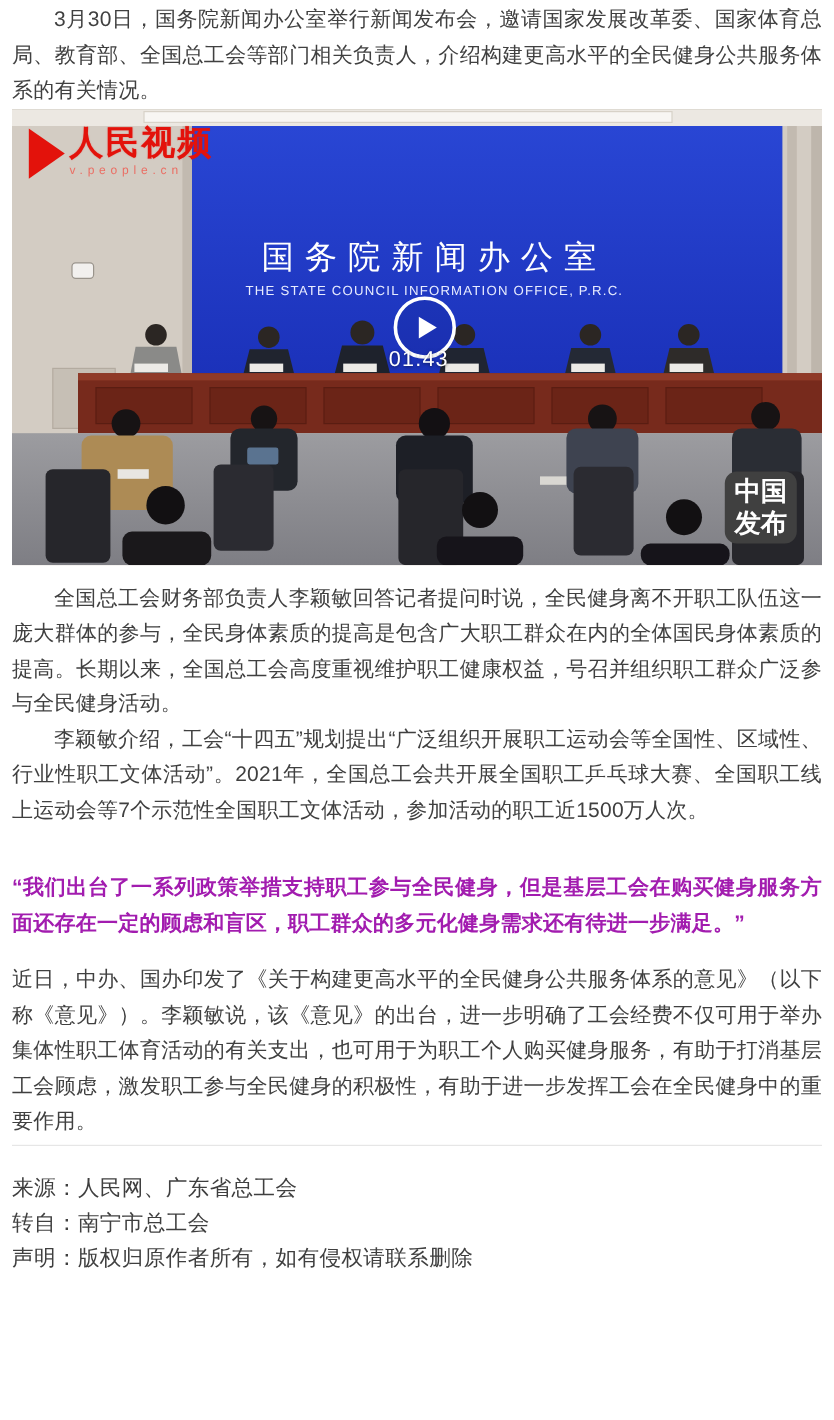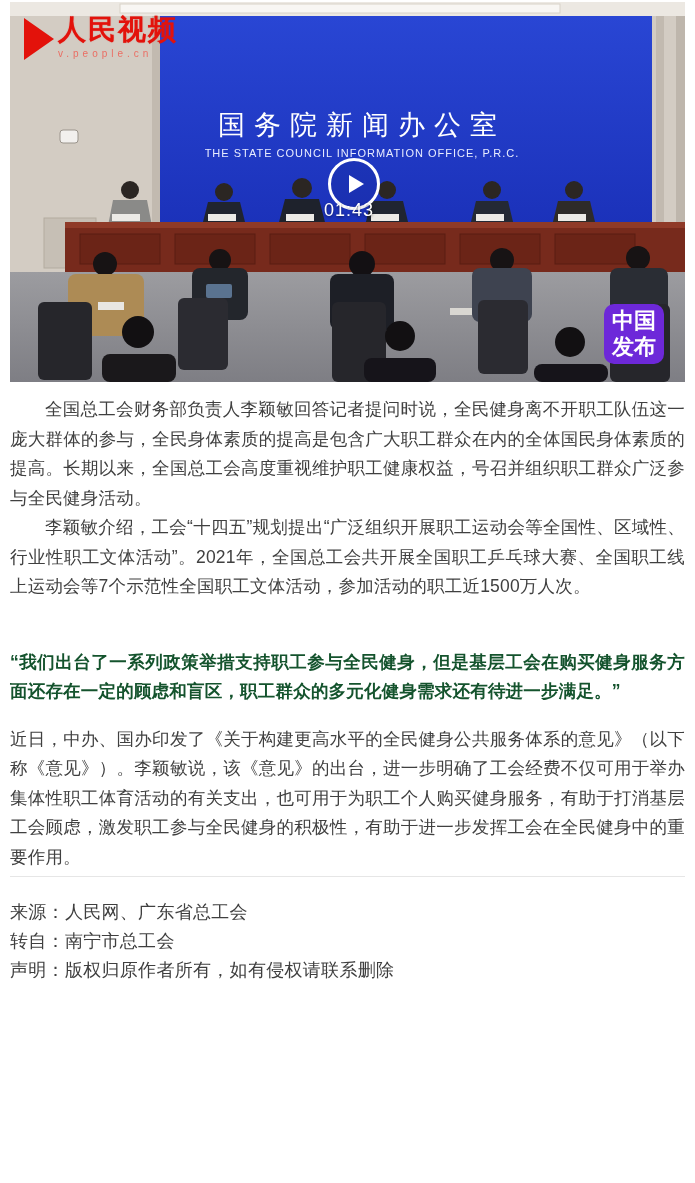--- a/index.html
+++ b/index.html
@@ -10,21 +10,21 @@
     color:#404040;
   }
   .article { padding:2px 10px 0 10px; }
   .article p {
     margin:0; font-size:17.5px; line-height:29.5px;
     letter-spacing:0.2px; text-align:justify; color:#404040;
   }
   p.indent { text-indent:2em; }
   p.p2 { margin-top:13px; }
   p.p3 { }
-  p.quote { margin-top:46px; font-weight:bold; color:#14532d; }
+  p.quote { margin-top:35px; font-weight:bold; color:#a21caf; }
   p.p4 { margin-top:18px; }
   p.p5 { margin-top:30px; }
   .hl { font-weight:bold; color:#1c80b4; }
 
   
   .video {
     position:relative; width:675px; height:380px; margin:0;
     background:#cfc8bf; overflow:hidden;
   }
   .video svg.scene { position:absolute; left:0; top:0; width:675px; height:380px; }
@@ -55,34 +55,35 @@
     border-top:9px solid transparent;
     border-bottom:9px solid transparent;
   }
   .v-time {
     position:absolute; left:299px; top:198px; width:80px; z-index:3;
     text-align:center; color:#ffffff; font-size:18px; font-weight:500;
     text-shadow:0 1px 3px rgba(0,0,0,0.55); letter-spacing:1px;
   }
   .v-badge {
     position:absolute; right:21px; bottom:18px; width:60px; height:60px; z-index:3;
-    background:#6d28d9; border-radius:10px; color:#ffffff;
+    background:#404040; border-radius:10px; color:#ffffff;
     font-weight:bold; font-size:22px; line-height:26px; text-align:center;
     padding-top:4px; box-sizing:border-box;
   }
   
   .divider { border:none; border-top:1px solid #e6e6e6; margin:4px 10px 0 10px; }
   .footer { padding:21px 10px 0 10px; }
   .footer div { font-size:18px; line-height:29px; color:#3f3f3f; letter-spacing:0.3px; }
 </style>
 </head>
 <body>
 
 <div class="article">
 
+  <p class="indent">3月30日，国务院新闻办公室举行新闻发布会，邀请国家发展改革委、国家体育总局、教育部、全国总工会等部门相关负责人，介绍构建更高水平的全民健身公共服务体系的有关情况。</p>
 
   <div class="video">
     <svg class="scene" viewBox="0 0 675 380" aria-hidden="true">
       <defs>
         <linearGradient id="g-screen" x1="0" y1="0" x2="0" y2="1">
           <stop offset="0" stop-color="#2946d4"></stop>
             <stop offset="1" stop-color="#1a30b8"></stop>
         </linearGradient>
         <linearGradient id="g-floor" x1="0" y1="0" x2="0" y2="1">
           <stop offset="0" stop-color="#9c9ca0"></stop>

